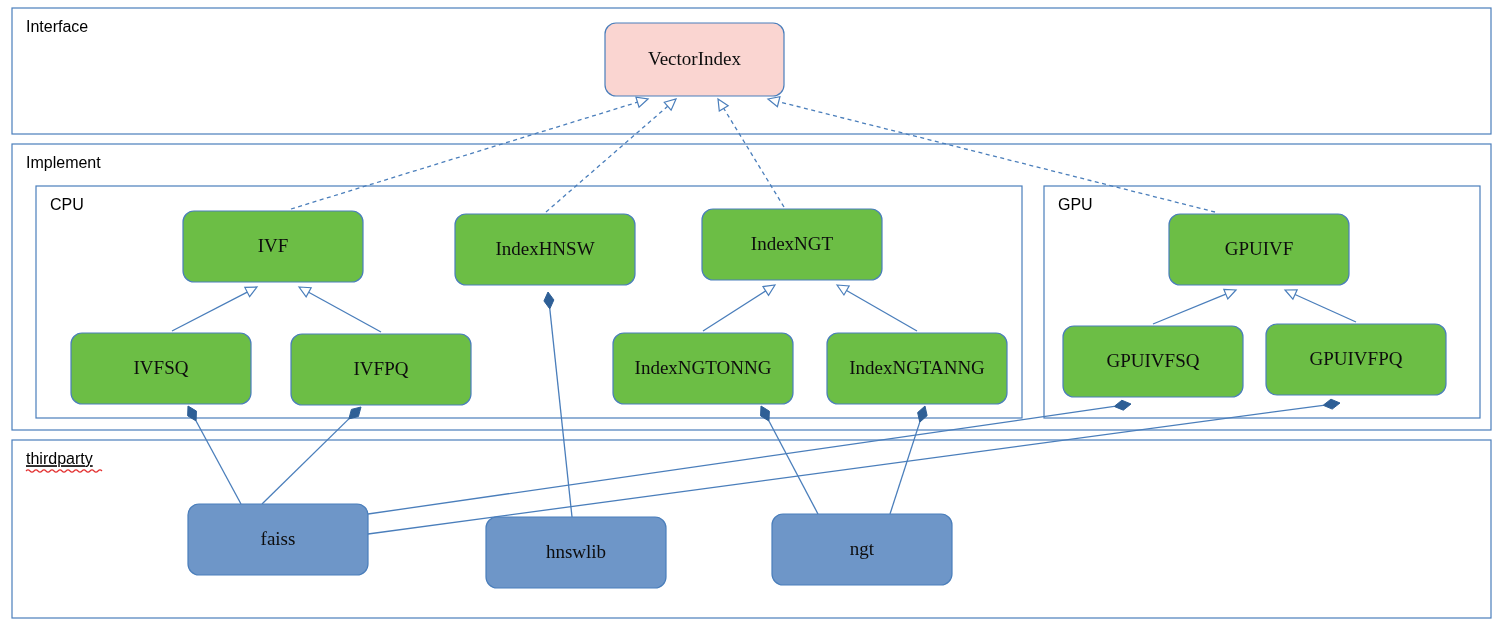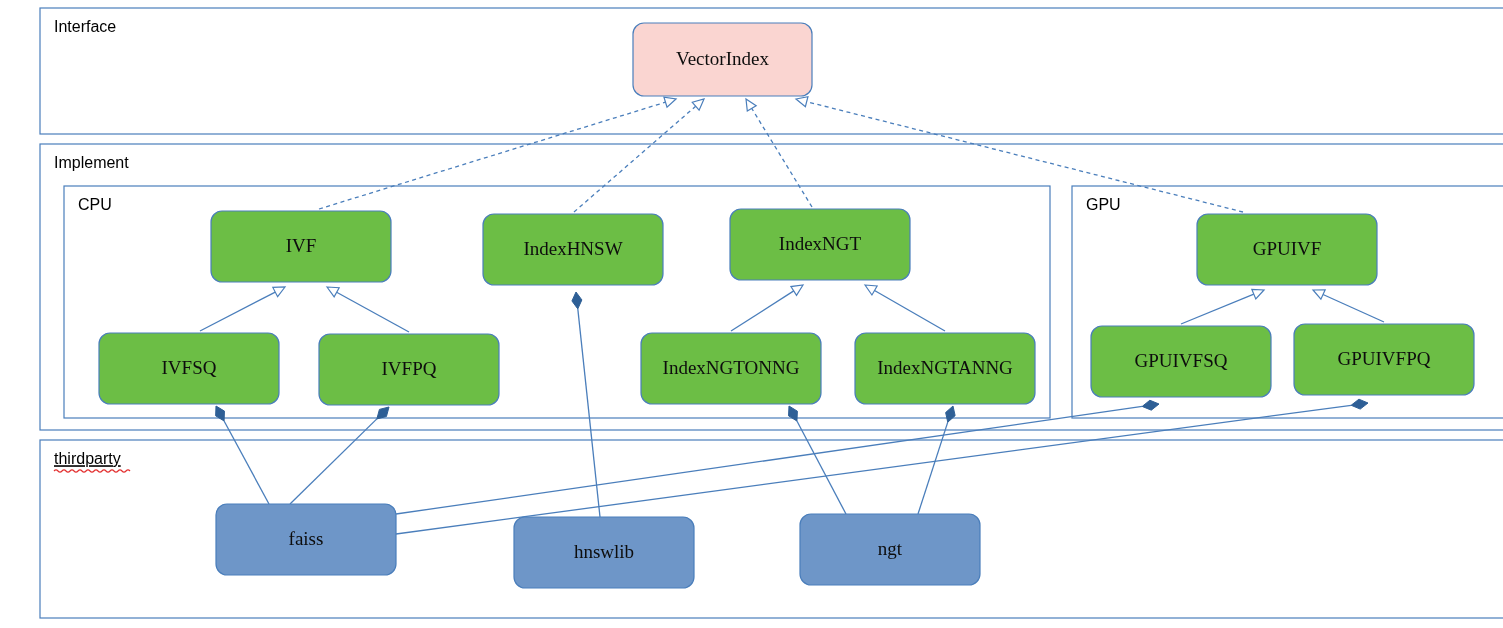--- a/index.html
+++ b/index.html
@@ -10,21 +10,20 @@
   body {
     width: 1503px;
     height: 628px;
     font-family: "Liberation Sans", sans-serif;
     overflow: hidden;
   }
   #diagram-root {
     position: relative;
     width: 1319px;
     height: 628px;
-    padding-left: 28px;
   }
   svg#diagram-svg {
     display: block;
     width: 1503px;
     height: 628px;
   }
   .group-frame {
     fill: #ffffff;
     stroke: #4a7ebb;
     stroke-width: 1.2;

